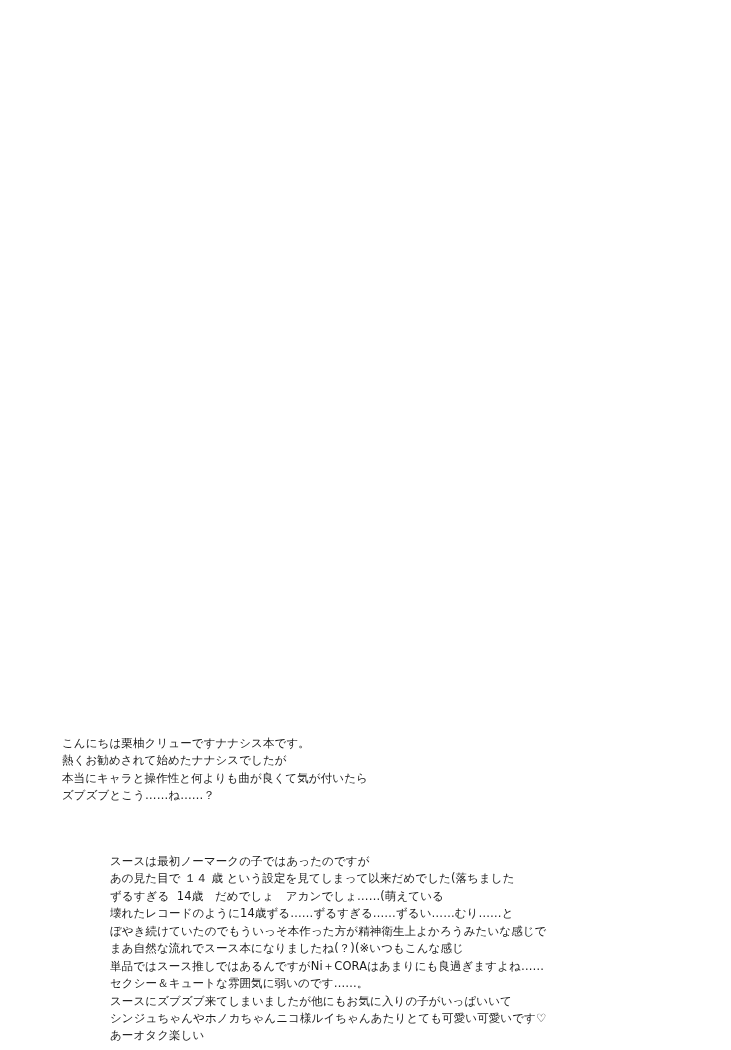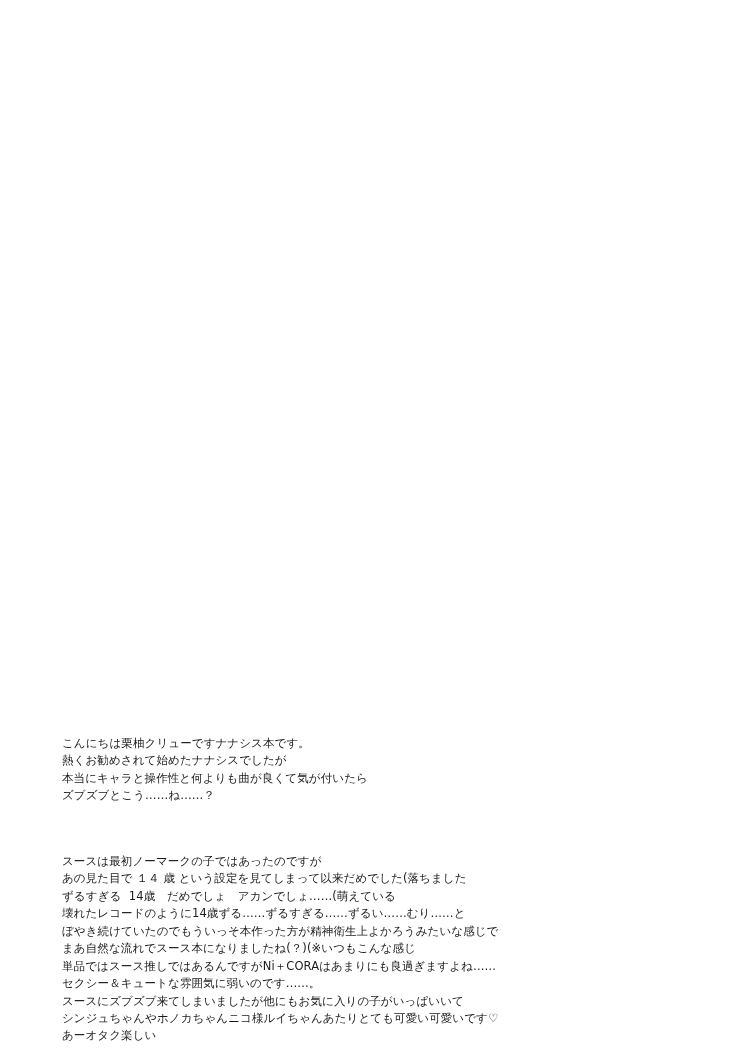--- a/index.html
+++ b/index.html
@@ -30,20 +30,21 @@
     line-height: 1.52;
     letter-spacing: 0.1px;
     white-space: pre-wrap;
   }
   .para {
     margin: 0 0 13px 0;
     white-space: pre-wrap;
   }
   .para:last-child {
     margin-bottom: 0;
+    margin-left: 48px;
   }
 </style>
 </head>
 <body>
 
 <div class="page">
   <div class="afterword">
     <p class="para">こんにちは栗柚クリューですナナシス本です。
 熱くお勧めされて始めたナナシスでしたが
 本当にキャラと操作性と何よりも曲が良くて気が付いたら

